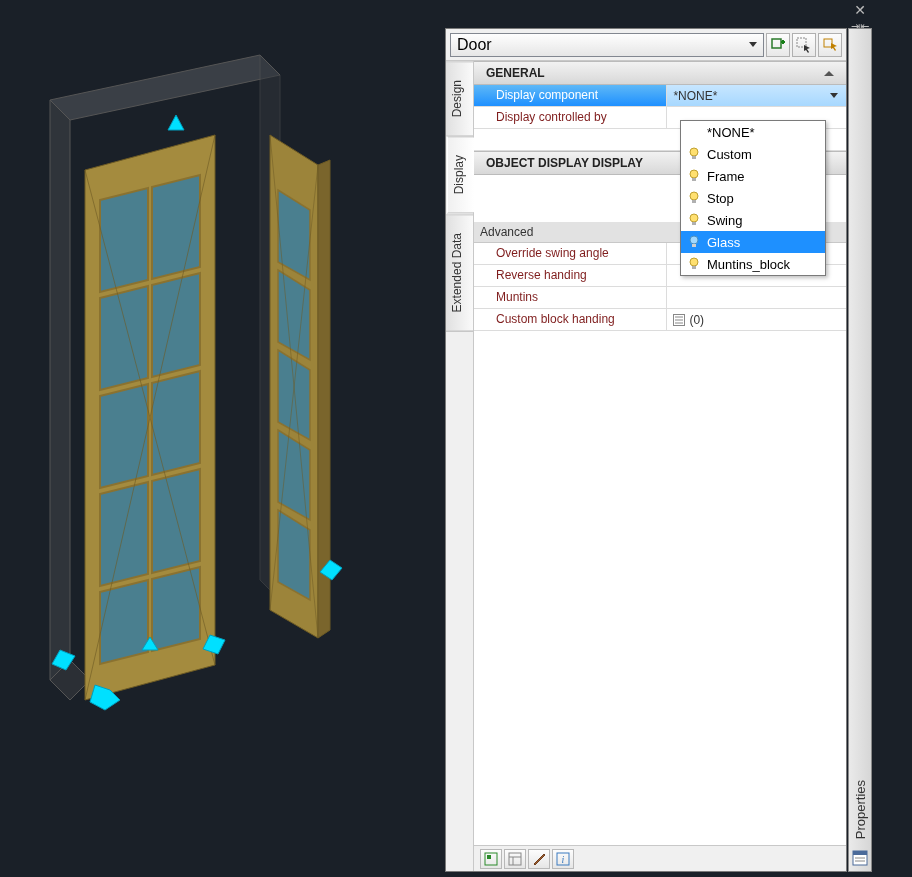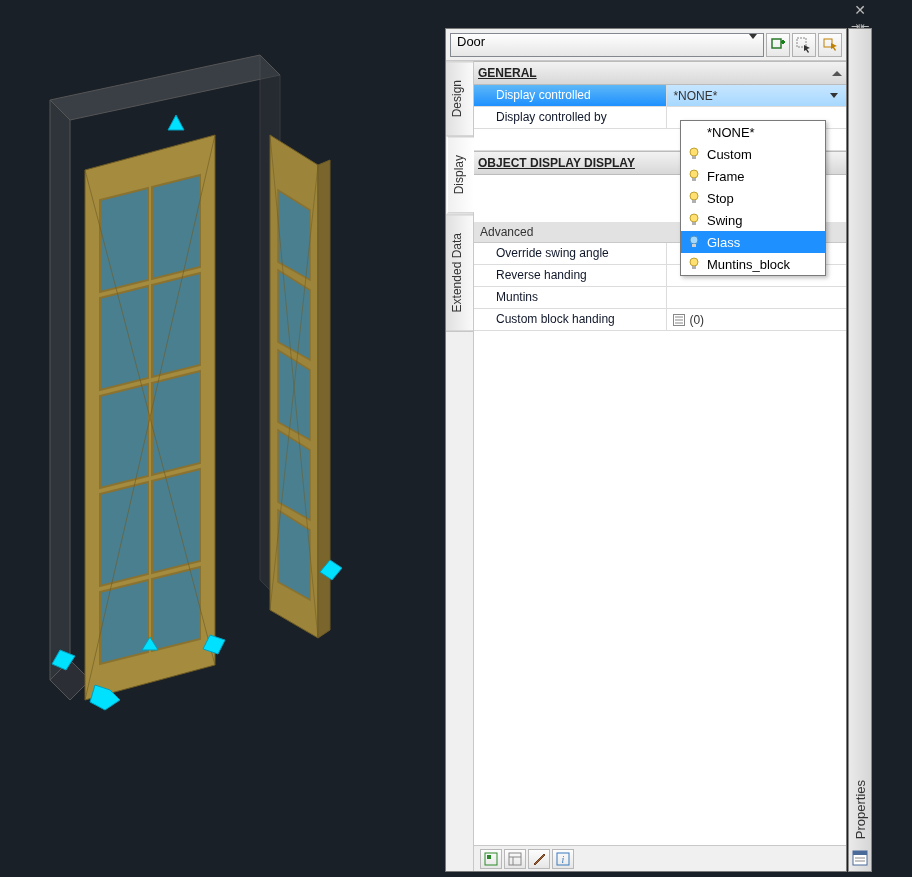--- a/index.html
+++ b/index.html
@@ -43,22 +43,23 @@
     border-bottom: 1px solid #c8c8c8;
     background: #f0f0f0;
   }
   .obj-select {
     flex: 1;
     height: 24px;
     border: 1px solid #828790;
     background: linear-gradient(#fefefe,#e6e6e6);
     padding: 0 6px;
     display: flex;
+    align-items: center;
     justify-content: space-between;
-    font-size: 13px;
+    font-size: 16px;
   }
   .obj-select .arrow {
     width: 0; height: 0;
     border-left: 4px solid transparent;
     border-right: 4px solid transparent;
     border-top: 5px solid #333;
   }
   .hdr-btn {
     width: 24px; height: 24px;
     border: 1px solid #b0b0b0;
@@ -112,30 +113,29 @@
     flex-direction: column;
     overflow: hidden;
   }
   .prop-scroll {
     flex: 1;
     overflow-y: auto;
   }
 
   .cat-header {
     background: linear-gradient(#f2f2f2,#d8d8d8);
-    padding: 4px 4px;
+    padding: 4px 12px;
     font-weight: bold;
     font-size: 12px;
     border-top: 1px solid #bbb;
     border-bottom: 1px solid #bbb;
     display: flex;
     justify-content: space-between;
     align-items: center;
     color: #222;
-    text-decoration: underline;
   }
   .cat-header .collapse-arrow {
     width: 0; height: 0;
     border-left: 5px solid transparent;
     border-right: 5px solid transparent;
     border-bottom: 5px solid #555;
   }
   .sub-header {
     background: #e2e2e2;
     padding: 3px 6px;
@@ -147,21 +147,21 @@
 
   .prop-row {
     display: flex;
     border-bottom: 1px solid #dcdcdc;
     height: 22px;
     align-items: stretch;
   }
   .prop-name {
     width: 52%;
     padding: 3px 6px 3px 22px;
-    color: #0f172a;
+    color: #7f1d1d;
     border-right: 1px solid #dcdcdc;
     white-space: nowrap;
     overflow: hidden;
   }
   .prop-val {
     flex: 1;
     padding: 3px 6px;
     color: #333;
     display: flex;
     align-items: center;
@@ -379,21 +379,21 @@
 
     <div class="prop-area">
       <div class="prop-scroll">
 
         <div class="cat-header">
           <span>GENERAL</span>
           <span class="collapse-arrow"></span>
         </div>
 
         <div class="prop-row highlight">
-          <div class="prop-name">Display controlled</div>
+          <div class="prop-name">Display component</div>
           <div class="prop-val">
             <div class="combo">
               <span>*NONE*</span>
               <span class="combo-arrow"></span>
             </div>
           </div>
         </div>
         <div class="prop-row">
           <div class="prop-name">Display controlled by</div>
           <div class="prop-val"></div>

